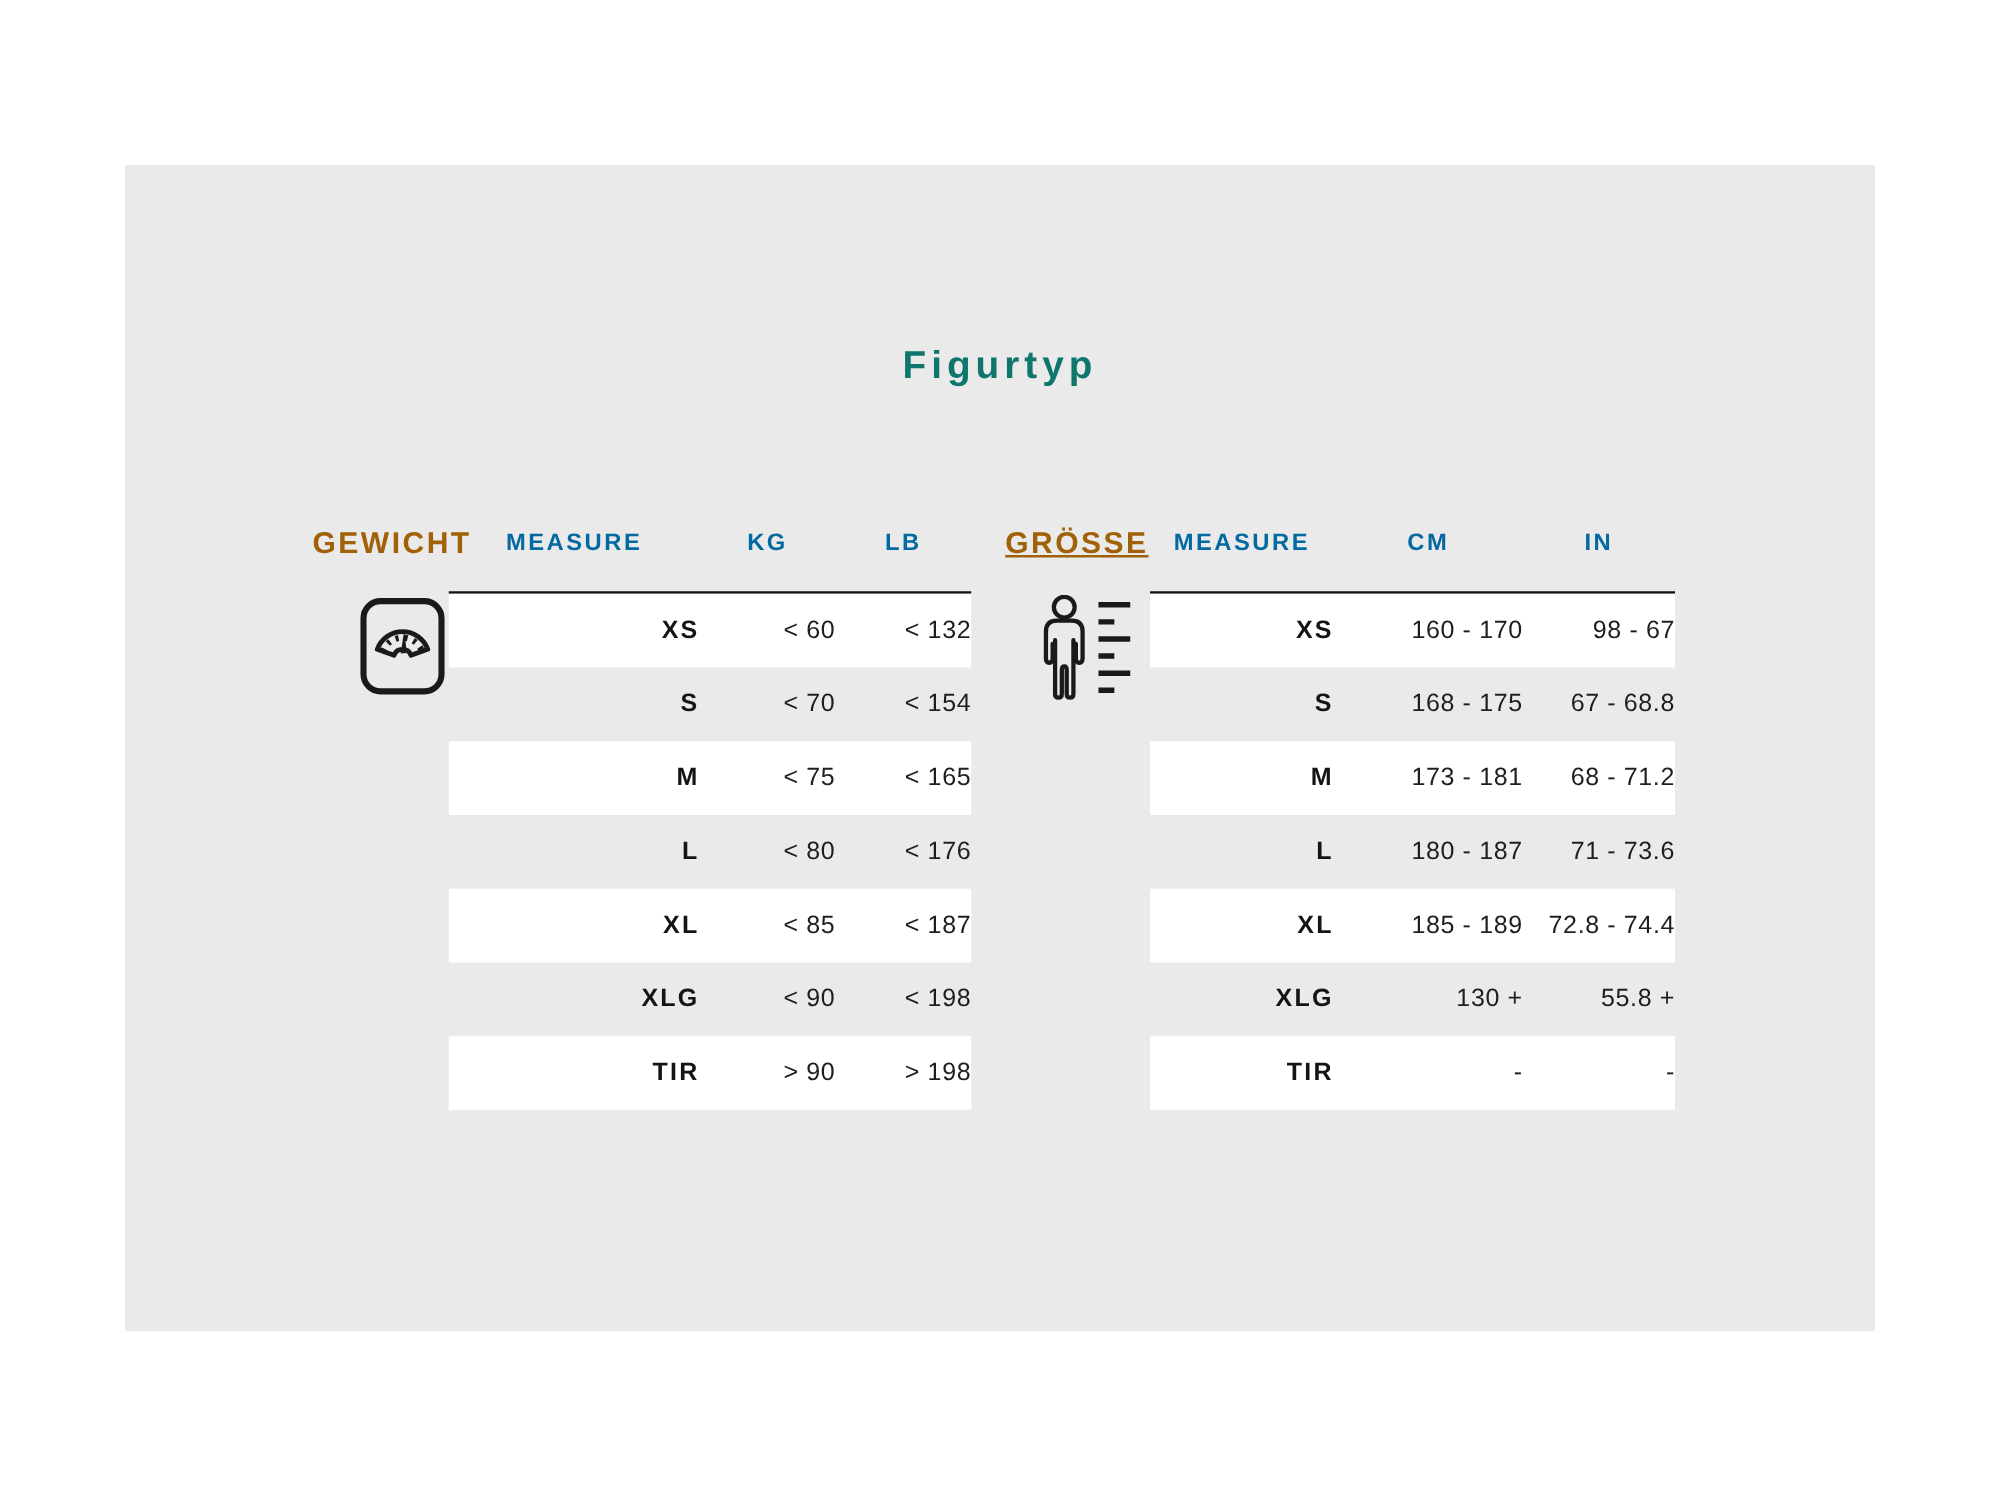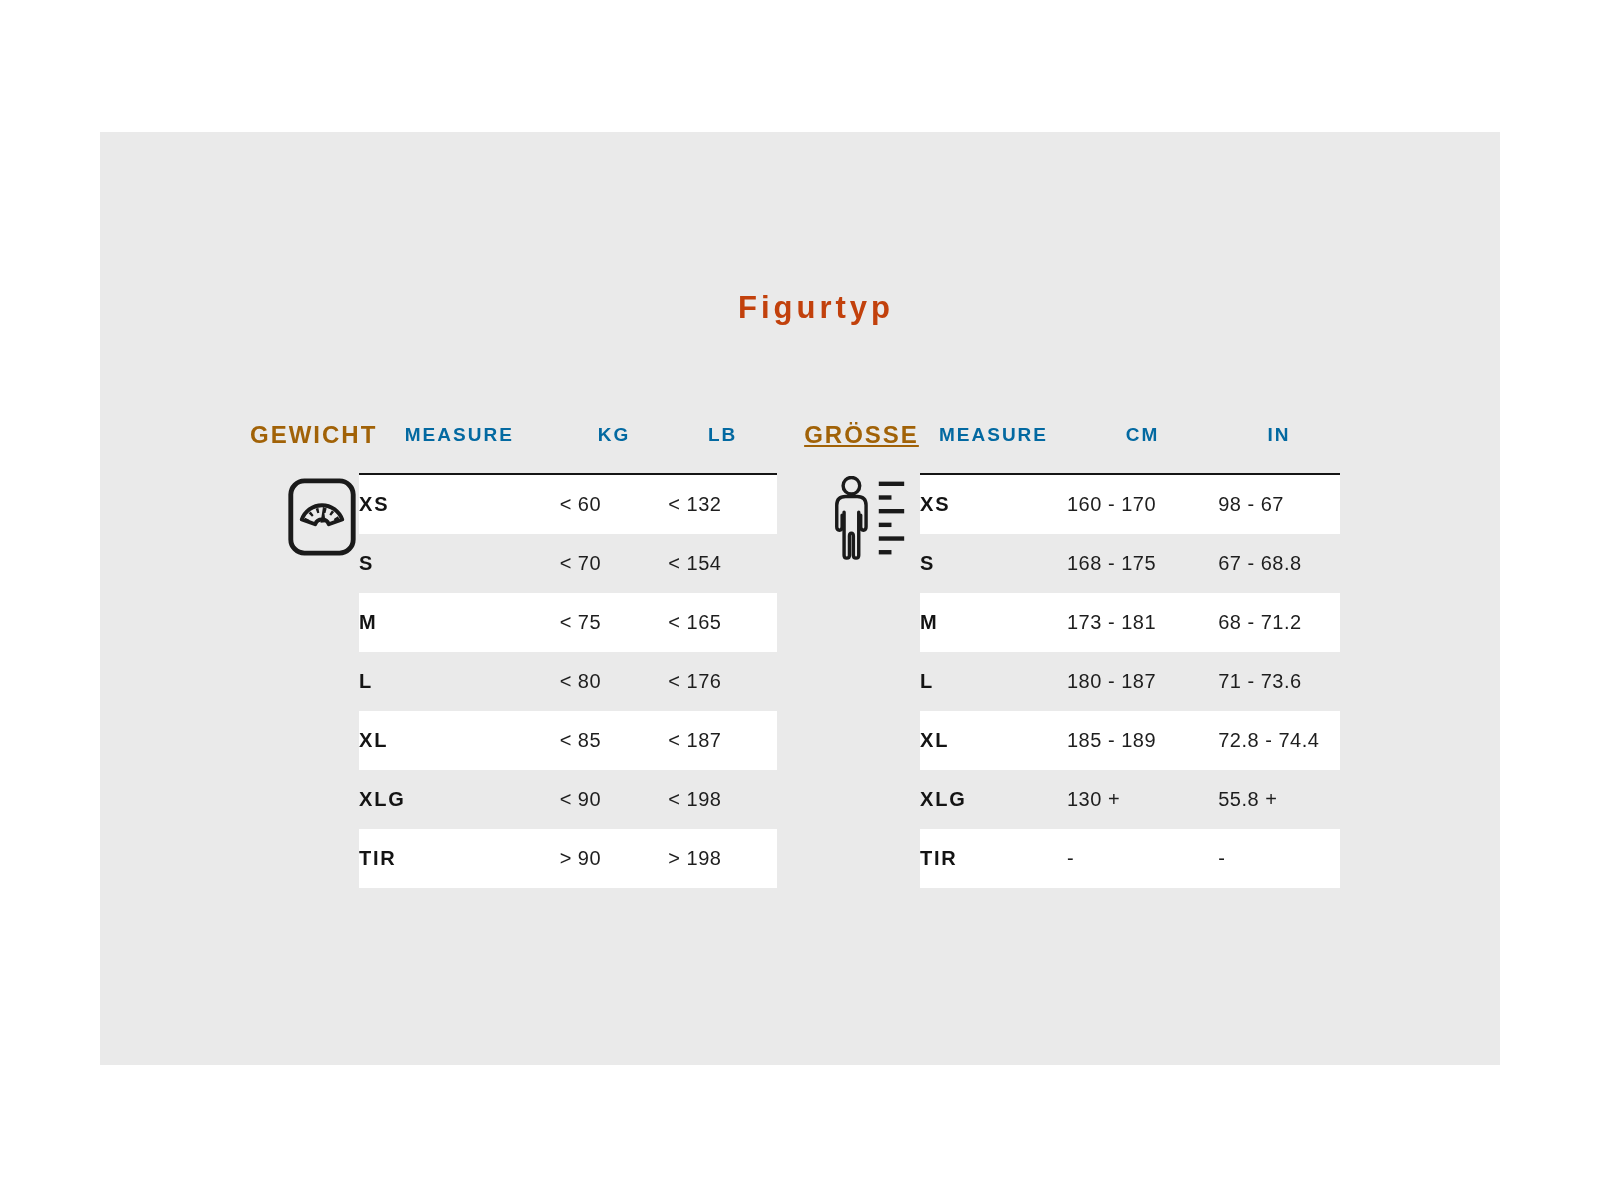--- a/index.html
+++ b/index.html
@@ -5,22 +5,22 @@
   html,body{margin:0;padding:0;}
   body{
     width:1600px;height:1200px;background:#ffffff;position:relative;
     font-family:"Liberation Sans", sans-serif;color:#1d1d1d;overflow:hidden;
   }
   .panel{
     position:absolute;left:100px;top:132px;width:1400px;height:933px;
     background:#eaeaea;
   }
   .title{
-    position:absolute;top:142px;left:0;width:100%;margin:16px;
-    text-align:center;font-size:31px;font-weight:700;letter-spacing:4px;color:#c2410c;
+    position:absolute;top:142px;left:0;width:100%;margin:0;
+    text-align:center;font-size:31px;font-weight:700;letter-spacing:4px;color:#0f766e;
   }
   .subtitle{
     position:absolute;top:199px;left:0;width:100%;margin:0;
     text-align:center;font-size:24px;font-weight:400;letter-spacing:0.3px;color:#1d1d1d;
   }
   .section{position:absolute;top:291px;}
   .section--weight{left:150px;width:527px;}
   .section--height{left:703px;width:537px;}
 
   .section-header{display:flex;align-items:center;height:24px;}
@@ -38,21 +38,21 @@
 
   .section-body{display:flex;margin-top:26px;}
   .icon-cell{position:relative;}
   .scale-svg{display:block;margin:5px 0 0 37px;}
   .person-svg{display:block;margin:3px 0 0 28px;}
 
   .table{flex:1;border-top:2px solid #151515;}
   .row{display:grid;height:59px;align-items:center;}
   .row:nth-child(odd){background:#ffffff;}
   .cell{
-    text-align:left;font-size:20px;font-weight:400;letter-spacing:0.5px;color:#1e1e1e;
+    text-align:right;font-size:20px;font-weight:400;letter-spacing:0.5px;color:#1e1e1e;
     white-space:nowrap;
   }
   .cell--measure{font-weight:700;letter-spacing:1.8px;color:#141414;}
 </style>
 </head>
 <body>
 
 <div class="panel">
 
   <h1 class="title">Figurtyp</h1>

